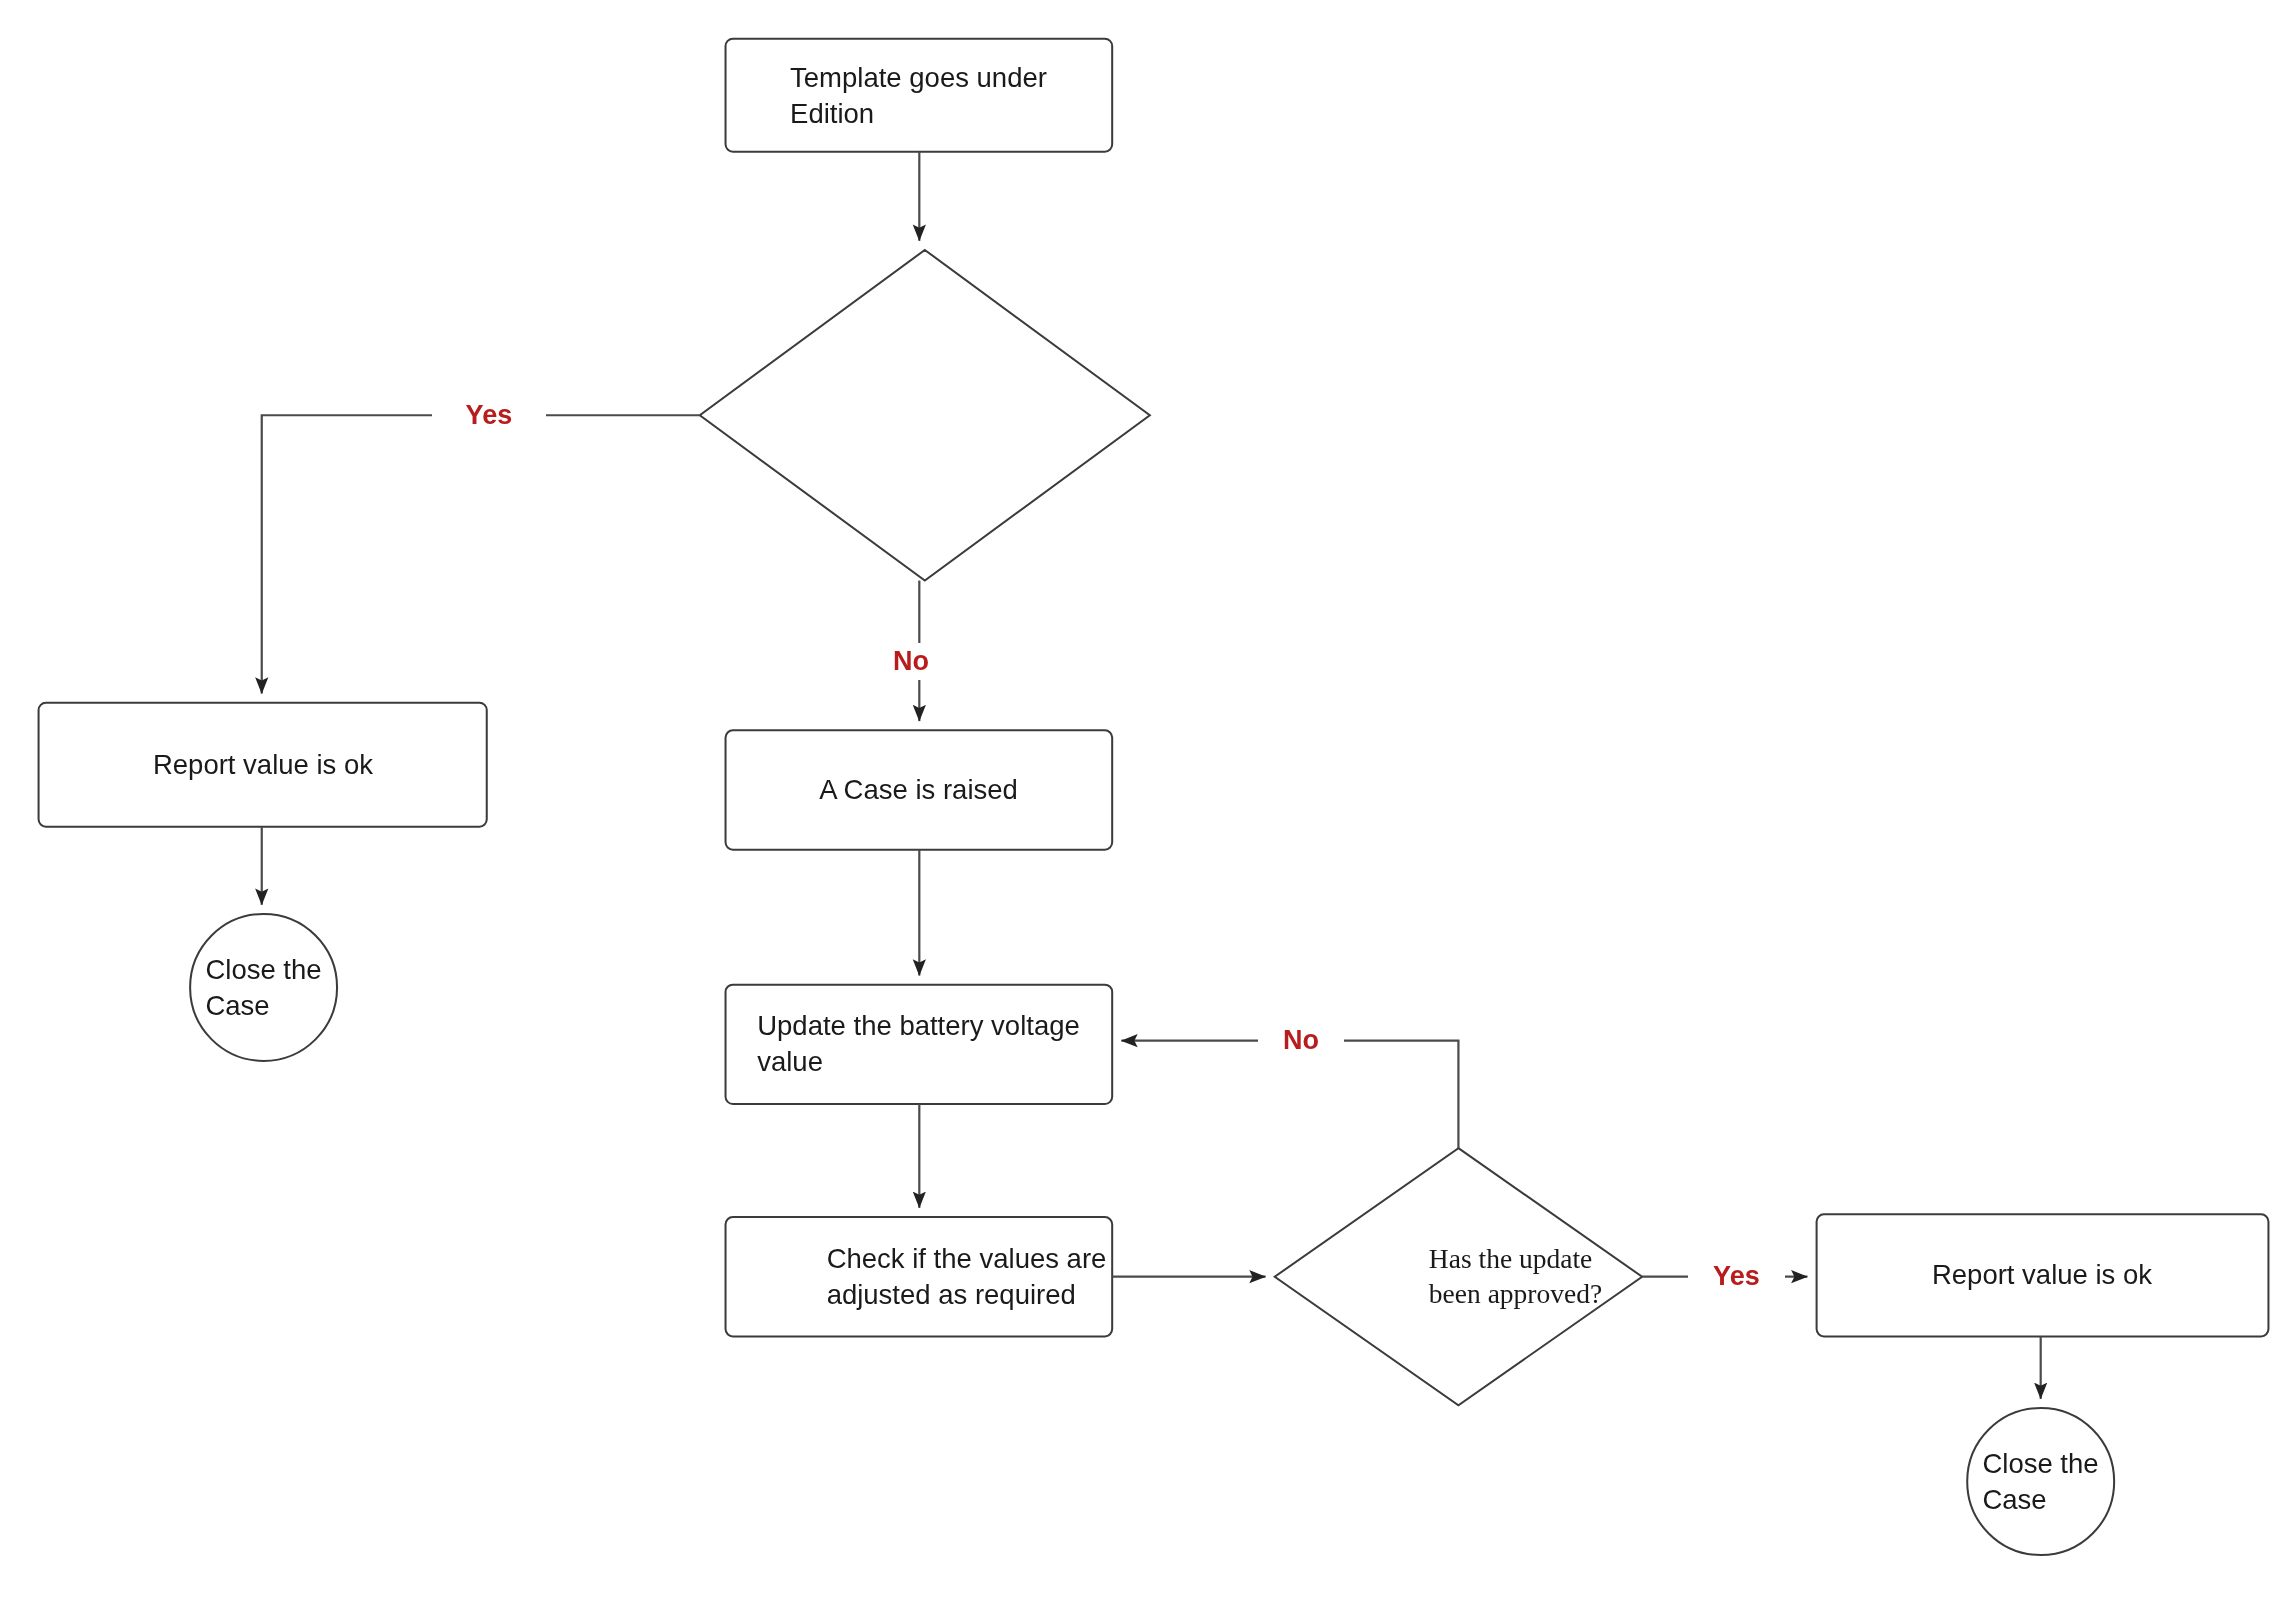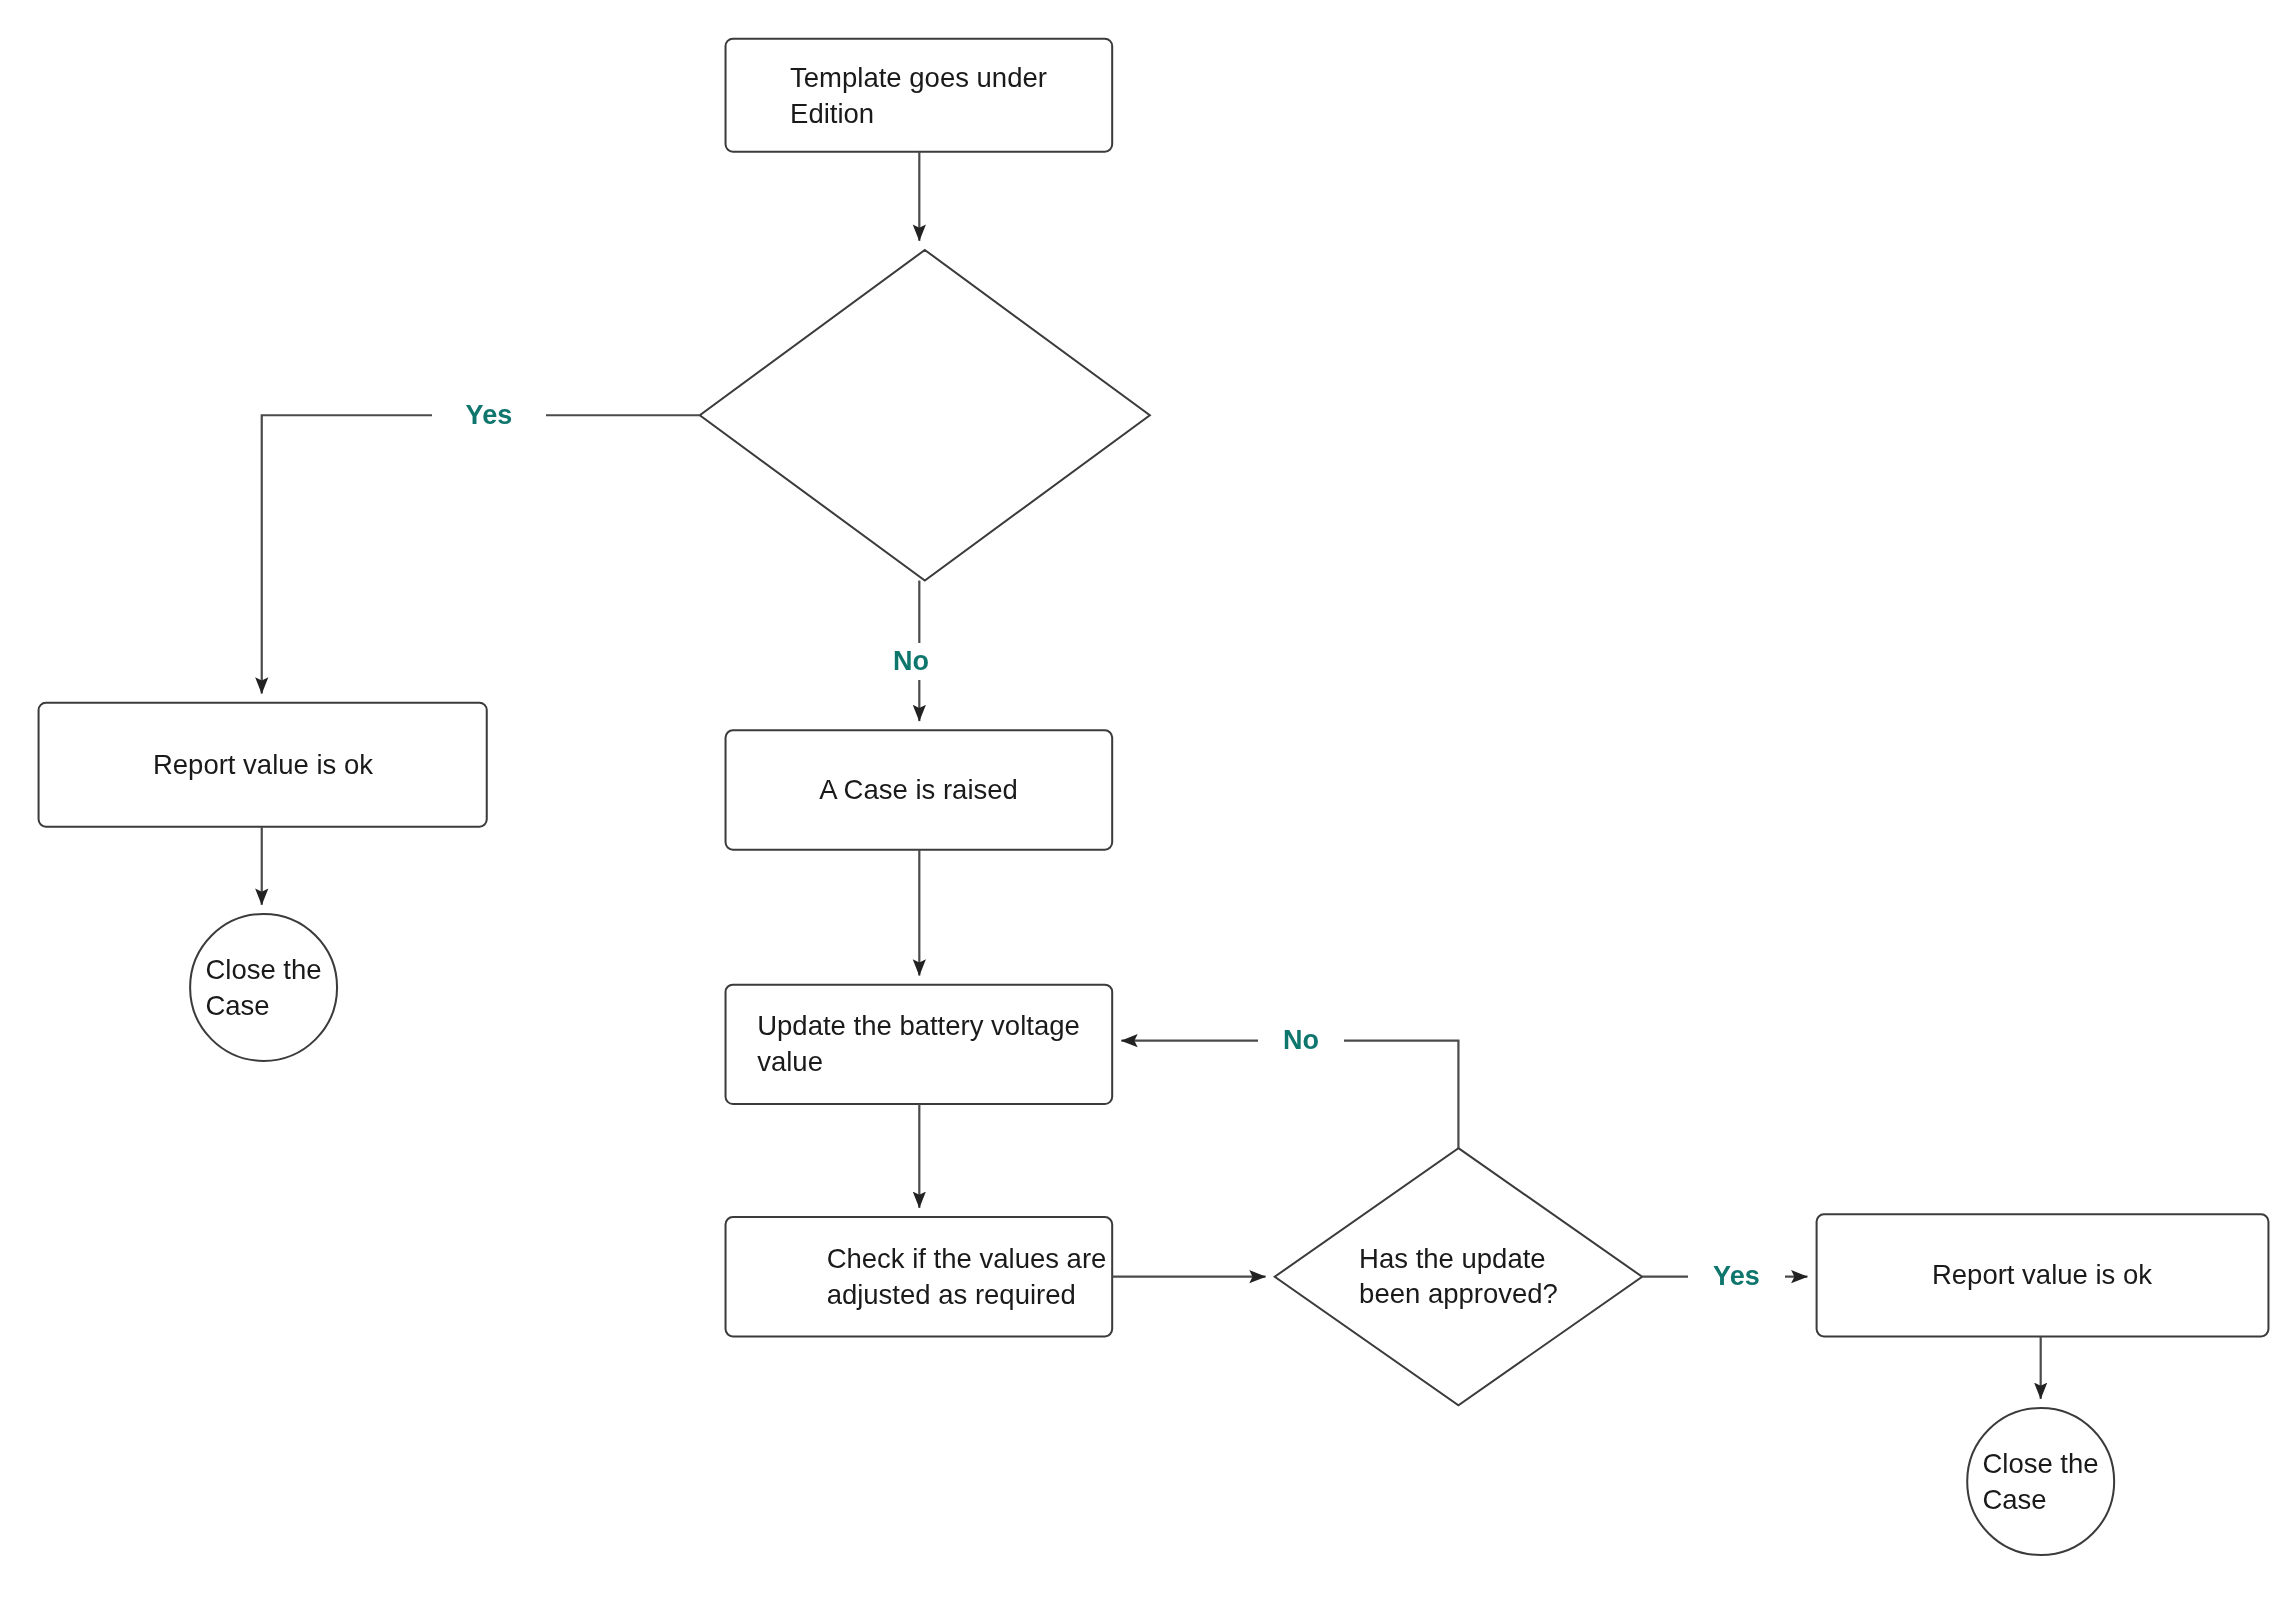--- a/index.html
+++ b/index.html
@@ -45,21 +45,21 @@
     line-height: 1.28;
     font-family: "Liberation Sans", sans-serif;
     white-space: pre-line;
     pointer-events: none;
   }
   .edge-label {
     position: absolute;
     display: flex;
     align-items: center;
     justify-content: center;
-    color: #0f766e;
+    color: #b91c1c;
     font-size: 27px;
     font-weight: bold;
     font-family: "Liberation Sans", sans-serif;
     background: #ffffff;
     padding: 0 6.4px;
     line-height: 1;
   }
 </style>
 </head>
 <body>
@@ -124,21 +124,21 @@
 Case</div>
 
   <div class="node-label" style="left:725px; top:984px; width:387px; height:119px;">Update the battery voltage
 value</div>
 
   <div class="node-label" style="left:725px; top:730px; width:387px; height:119px;">A Case is raised</div>
 
   <div class="node-label" style="left:725px; top:1217px; width:387px; height:119px;padding-left:48px;">Check if the values are
 adjusted as required</div>
 
-  <div class="node-label" style="left:1275px; top:1221px; width:367px; height:110px;">Has the update
+  <div class="node-label" style="left:1332px; top:1221px; width:367px; height:110px;font-family:Liberation Serif, serif;">Has the update
 been approved?</div>
 
   <div class="node-label" style="left:1816px; top:1214px; width:452px; height:122px;">Report value is ok</div>
 
   <div class="node-label" style="left:1967px; top:1408px; width:147px; height:147px;">Close the
 Case</div>
 
   <div class="edge-label" style="left:432px; top:397px; width:101px; height:37px;">Yes</div>
 
   <div class="edge-label" style="left:868px; top:643px; width:73px; height:37px;">No</div>

